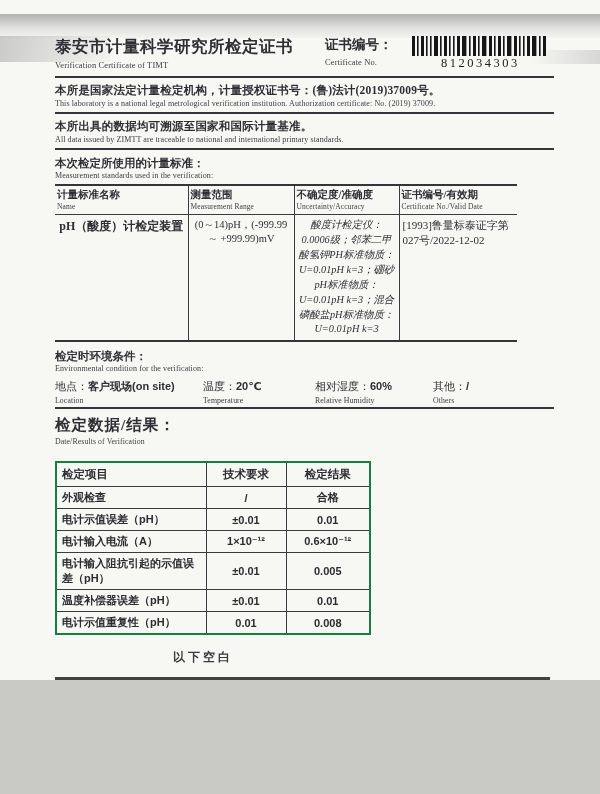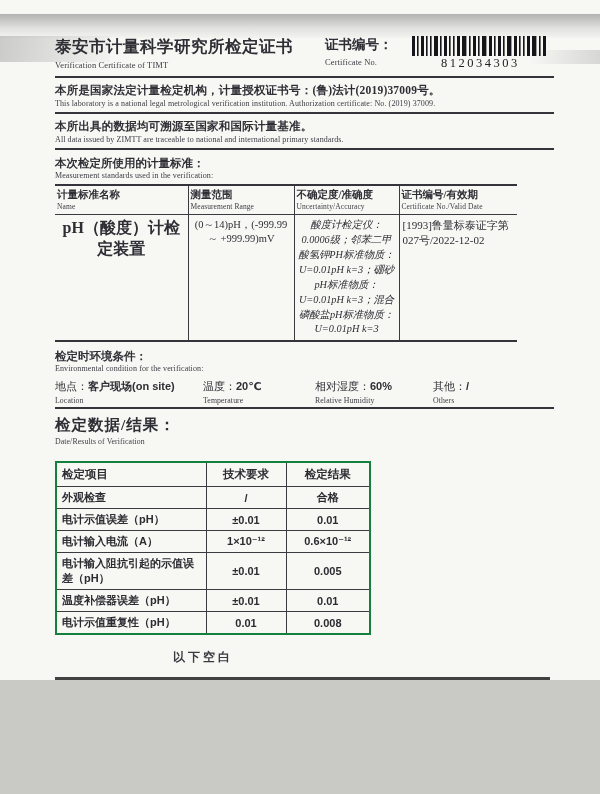--- a/index.html
+++ b/index.html
@@ -60,21 +60,21 @@
   .std-table{width:462px;table-layout:fixed;margin-top:1px;}
   .std-table thead td{
     border-bottom:1.3px solid #3a3a41;text-align:left;padding:2px 2px 3px;
   }
   .std-table{border-top:2px solid #34343b;border-bottom:2.5px solid #34343b;}
   .std-table td{vertical-align:top;}
   .std-table td + td{border-left:1.3px solid #3a3a41;}
   .std-hdr-zh{font-size:10.5px;font-weight:600;}
   .std-hdr-en{font-size:7.5px;}
   .std-body td{height:100px;padding:3px 3px;}
-  .cell-name{font-size:16px;font-weight:bold;text-align:center;}
+  .cell-name{font-size:12px;font-weight:bold;text-align:center;}
   .cell-range{font-size:10.5px;text-align:center;}
   .cell-unc{font-size:10.3px;font-style:italic;text-align:center;line-height:1.45;}
   .cell-cert{font-size:11px;text-align:left;padding-left:4px;}
 
   
   .env-intro{padding:7px 0 2px;}
   .env-intro .zh{font-size:11.5px;font-weight:600;}
   .env-row{display:flex;align-items:flex-start;padding:4px 0 2px;border-bottom:2.5px solid #34343b;}
   .env-item .line1{font-size:11px;white-space:nowrap;}
   .env-item .val{font-family:"Liberation Sans","DejaVu Sans",sans-serif;font-weight:bold;font-size:11px;}

